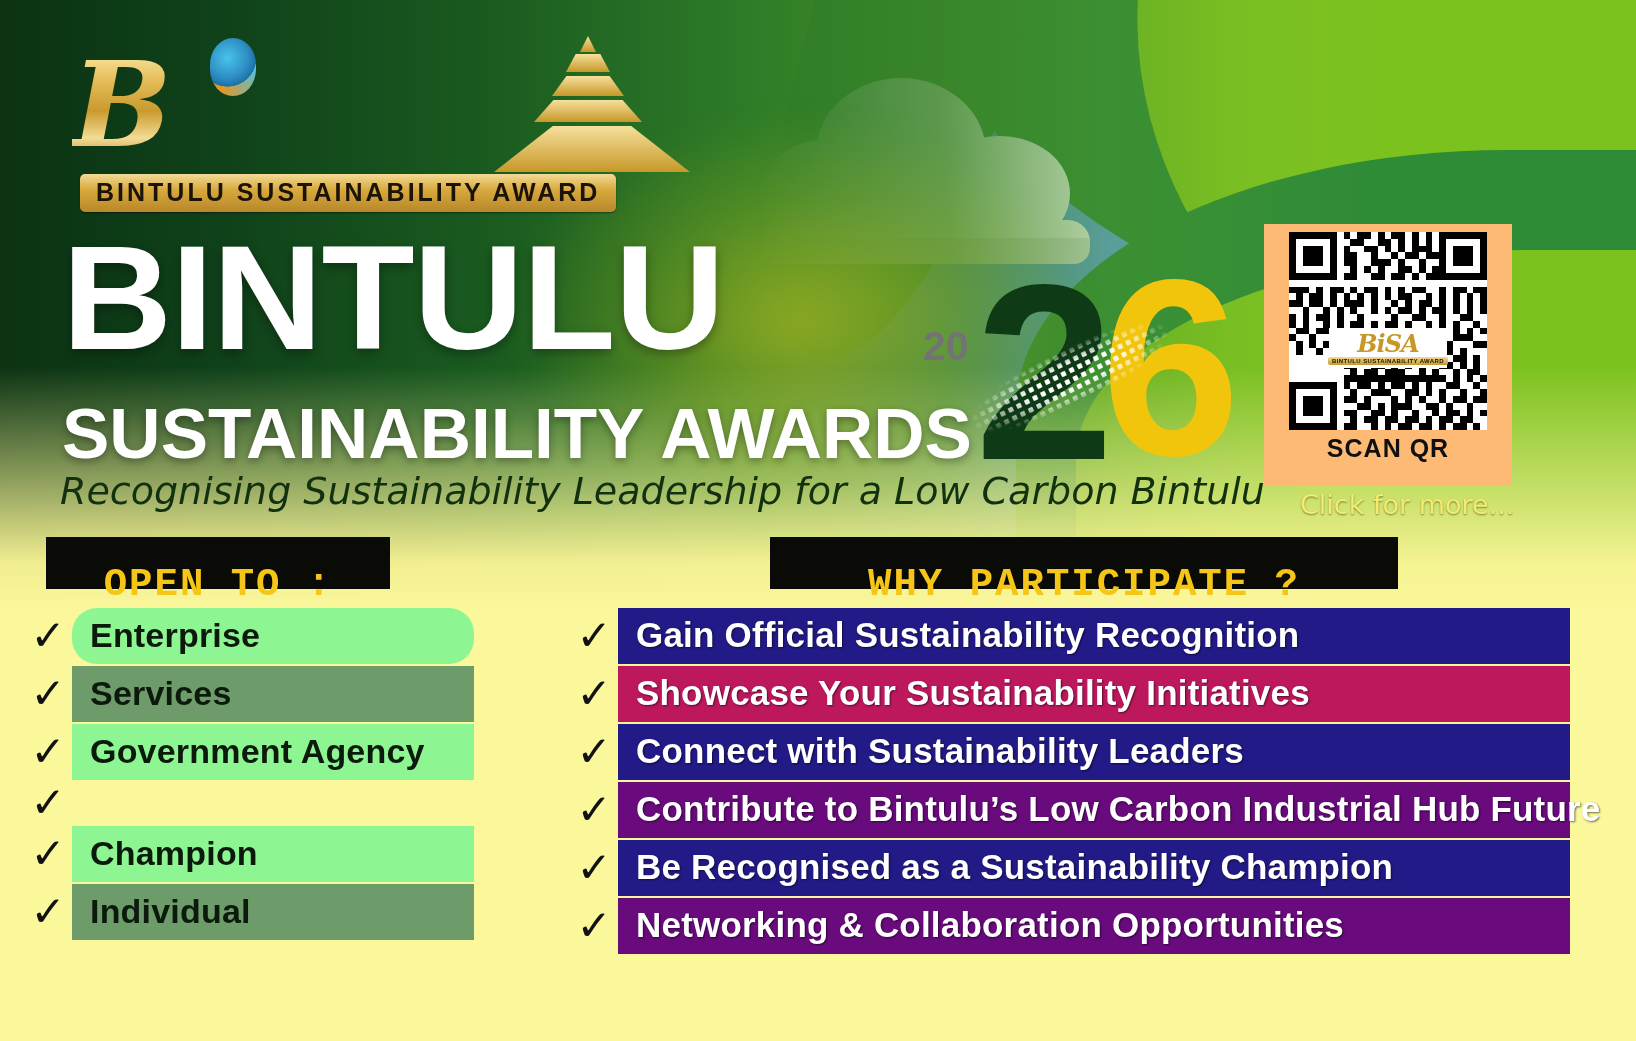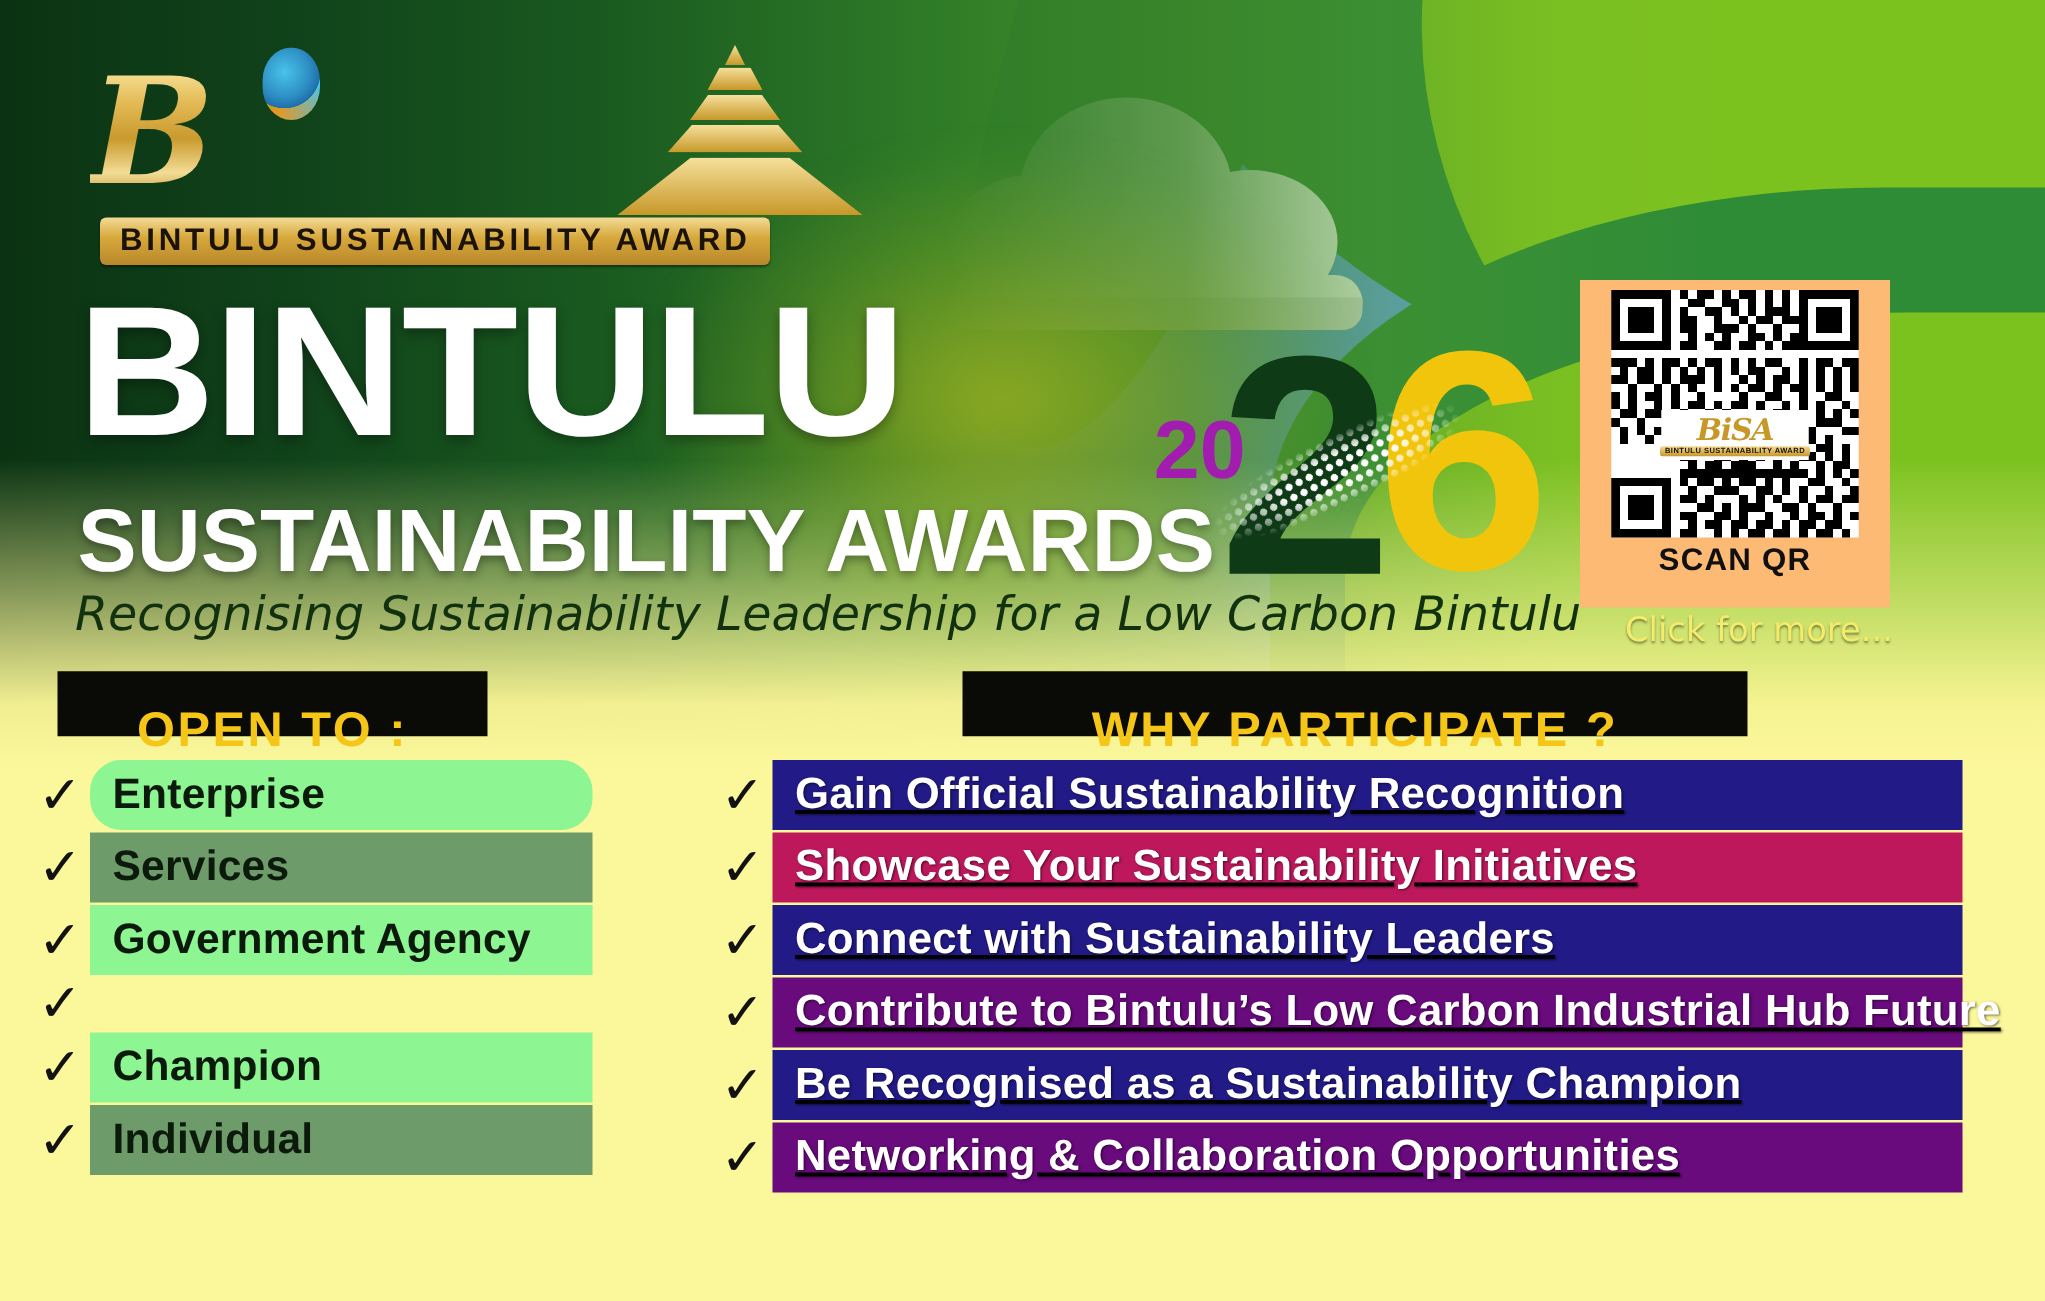--- a/index.html
+++ b/index.html
@@ -159,21 +159,21 @@
     position:absolute;left:60px;top:472px;
     font-family:"DejaVu Sans", sans-serif;font-style:italic;
     font-size:38px;line-height:1;color:#12310F;white-space:nowrap;
   }
 
   
   .year{position:absolute;left:905px;top:238px;width:320px;height:260px;}
   .year-20{
     position:absolute;left:18px;top:88px;
     font-family:"Liberation Sans", sans-serif;font-weight:bold;
-    font-size:66px;line-height:1;color:#a21caf;
+    font-size:41px;line-height:1;color:#737373;
   }
   .year-2{
     position:absolute;left:70px;top:10px;
     font-family:"Liberation Sans", sans-serif;font-weight:bold;
     font-size:250px;line-height:1;color:#0E3A16;
   }
   .year-6{
     position:absolute;left:196px;top:6px;
     font-family:"Liberation Sans", sans-serif;font-weight:bold;
     font-size:250px;line-height:1;color:#F2C50D;
@@ -219,21 +219,21 @@
     font-size:27px;color:#F4EC6A;white-space:nowrap;
     text-shadow:0 1px 2px rgba(0,0,0,.45);
   }
 
   
   .bar{
     position:absolute;background:#0A0A06;
     display:flex;align-items:center;justify-content:center;
   }
   .bar span{
-    font-family:Liberation Sans, sans-serif;font-weight:bold;
+    font-family:Liberation Mono, monospace;font-weight:bold;
     color:#F5C518;letter-spacing:2px;margin-top:43px;
   }
   .bar-open{left:46px;top:537px;width:344px;height:52px;}
   .bar-open span{font-size:39px;}
   .bar-why{left:770px;top:537px;width:628px;height:52px;}
   .bar-why span{font-size:39px;}
 
   
   .list{position:absolute;}
   .list-left{left:24px;top:608px;width:450px;}
@@ -256,21 +256,21 @@
   .list-left .pill{height:56px;}
   .list-left .pill span{font-size:34px;color:#0C1A0C;letter-spacing:.2px;}
   .list-right .pill{height:56px;}
   .list-right .pill span{
     font-size:35px;color:#FFFFFF;letter-spacing:.2px;
     text-shadow:1px 1px 2px rgba(0,0,0,.55);
   }
   .list-left .row{margin-bottom:2px;}
   .list-right .row{margin-bottom:2px;}
   .list-left .pill{width:404px;}
-  .list-right .pill{width:950px;text-decoration:underline;}
+  .list-right .pill{width:950px;}
 </style>
 </head>
 <body>
 
 <div id="poster" style="background: rgb(251, 247, 155);">
 
   <div class="hero">
     <div class="hero-sky"></div>
     <div class="ribbon rib1"></div>
     <div class="ribbon rib2"></div>

